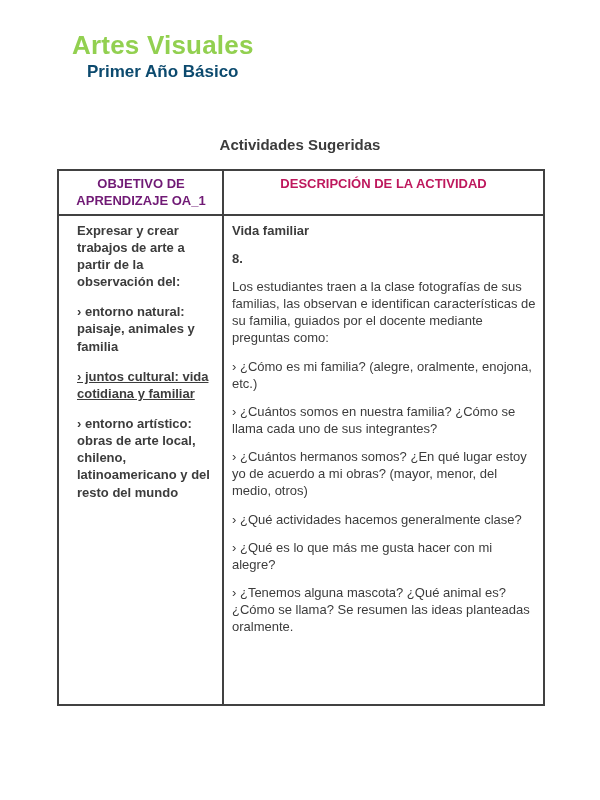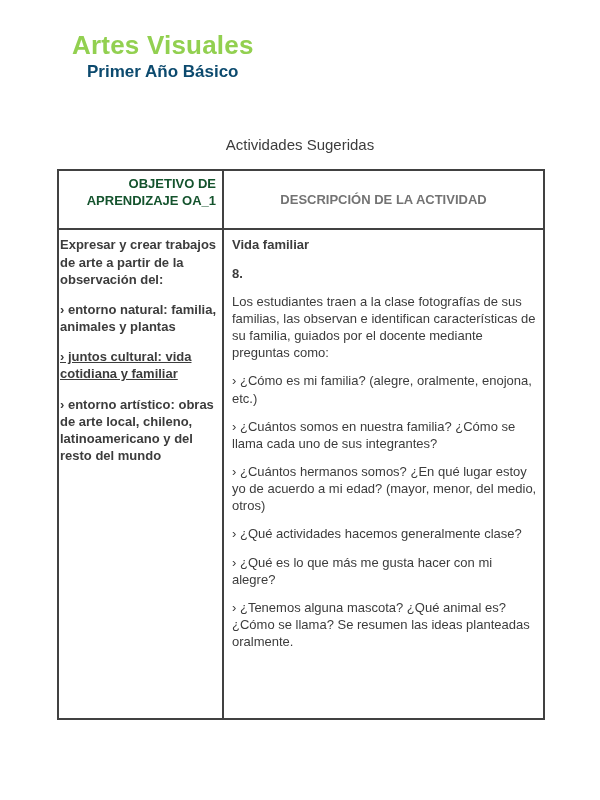--- a/index.html
+++ b/index.html
@@ -38,55 +38,55 @@
     font-size:15px;
     font-weight:bold;
     color:#92d050;
     line-height:1.45;
   }
 
   
   .section-title {
     text-align:center;
     font-size:15px;
-    font-weight:normal;
+    font-weight:bold;
     color:#3c3c3c;
     margin-top:54px;
   }
 
   
   table.activities {
     border-collapse:collapse;
     width:486px;
     margin:16px 0 0 57px;
     table-layout:fixed;
   }
   table.activities th, table.activities td {
     border:2px solid #414141;
     vertical-align:top;
     font-size:13px;
     line-height:1.32;
   }
   col.c-obj { width:165px; }
   col.c-desc { width:321px; }
   th.obj-header {
-    text-align:right;
+    text-align:center;
     font-weight:bold;
     padding:4px 6px 4px 7px;
     height:40px;
-    color:#14532d;
+    color:#701a75;
     border-radius:8px;
   }
   th.desc-header {
     text-align:center;
     font-weight:bold;
-    padding:20px 6px;
-    color:#737373;
+    padding:4px 6px;
+    color:#be185d;
   }
-  td.cell-body { height:490px; padding:6px 4px 6px 1px; }
+  td.cell-body { height:490px; padding:6px 4px 6px 18px; }
   td.cell-body.desc { padding:6px 4px 0 8px; }
 
   .obj-par {
     font-weight:bold;
     margin:0 0 13px 0;
   }
   .obj-par.underlined { text-decoration:underline; }
 
   .act-title { font-weight:bold; margin:0 0 11px 0; }
   .act-number { font-weight:bold; margin:0 0 11px 0; }
@@ -112,31 +112,31 @@
       <col class="c-desc">
     </colgroup>
     <tbody>
         <tr>
       <th class="obj-header">OBJETIVO DE APRENDIZAJE OA_1</th>
       <th class="desc-header">DESCRIPCIÓN DE LA ACTIVIDAD</th>
     </tr>
     <tr>
       <td class="cell-body">
         <p class="obj-par">Expresar y crear trabajos de arte a partir de la observación del:</p>
-        <p class="obj-par">› entorno natural: familia, animales y plantas</p>
+        <p class="obj-par">› entorno natural: paisaje, animales y familia</p>
         <p class="obj-par underlined">› juntos cultural: vida cotidiana y familiar</p>
         <p class="obj-par">› entorno artístico: obras de arte local, chileno, latinoamericano y del resto del mundo</p>
       </td>
       <td class="cell-body desc">
         <p class="act-title">Vida familiar</p>
         <p class="act-number">8.</p>
         <p class="act-par">Los estudiantes traen a la clase fotografías de sus familias, las observan e identifican características de su familia, guiados por el docente mediante preguntas como:</p>
         <p class="act-par">› ¿Cómo es mi familia? (alegre, oralmente, enojona, etc.)</p>
         <p class="act-par">› ¿Cuántos somos en nuestra familia? ¿Cómo se llama cada uno de sus integrantes?</p>
-        <p class="act-par">› ¿Cuántos hermanos somos? ¿En qué lugar estoy yo de acuerdo a mi edad? (mayor, menor, del medio, otros)</p>
+        <p class="act-par">› ¿Cuántos hermanos somos? ¿En qué lugar estoy yo de acuerdo a mi obras? (mayor, menor, del medio, otros)</p>
         <p class="act-par">› ¿Qué actividades hacemos generalmente clase?</p>
         <p class="act-par">› ¿Qué es lo que más me gusta hacer con mi alegre?</p>
         <p class="act-par">› ¿Tenemos alguna mascota? ¿Qué animal es? ¿Cómo se llama? Se resumen las ideas planteadas oralmente.</p>
       </td>
     </tr>
   </tbody>
     </table>
 
 </div>
 

